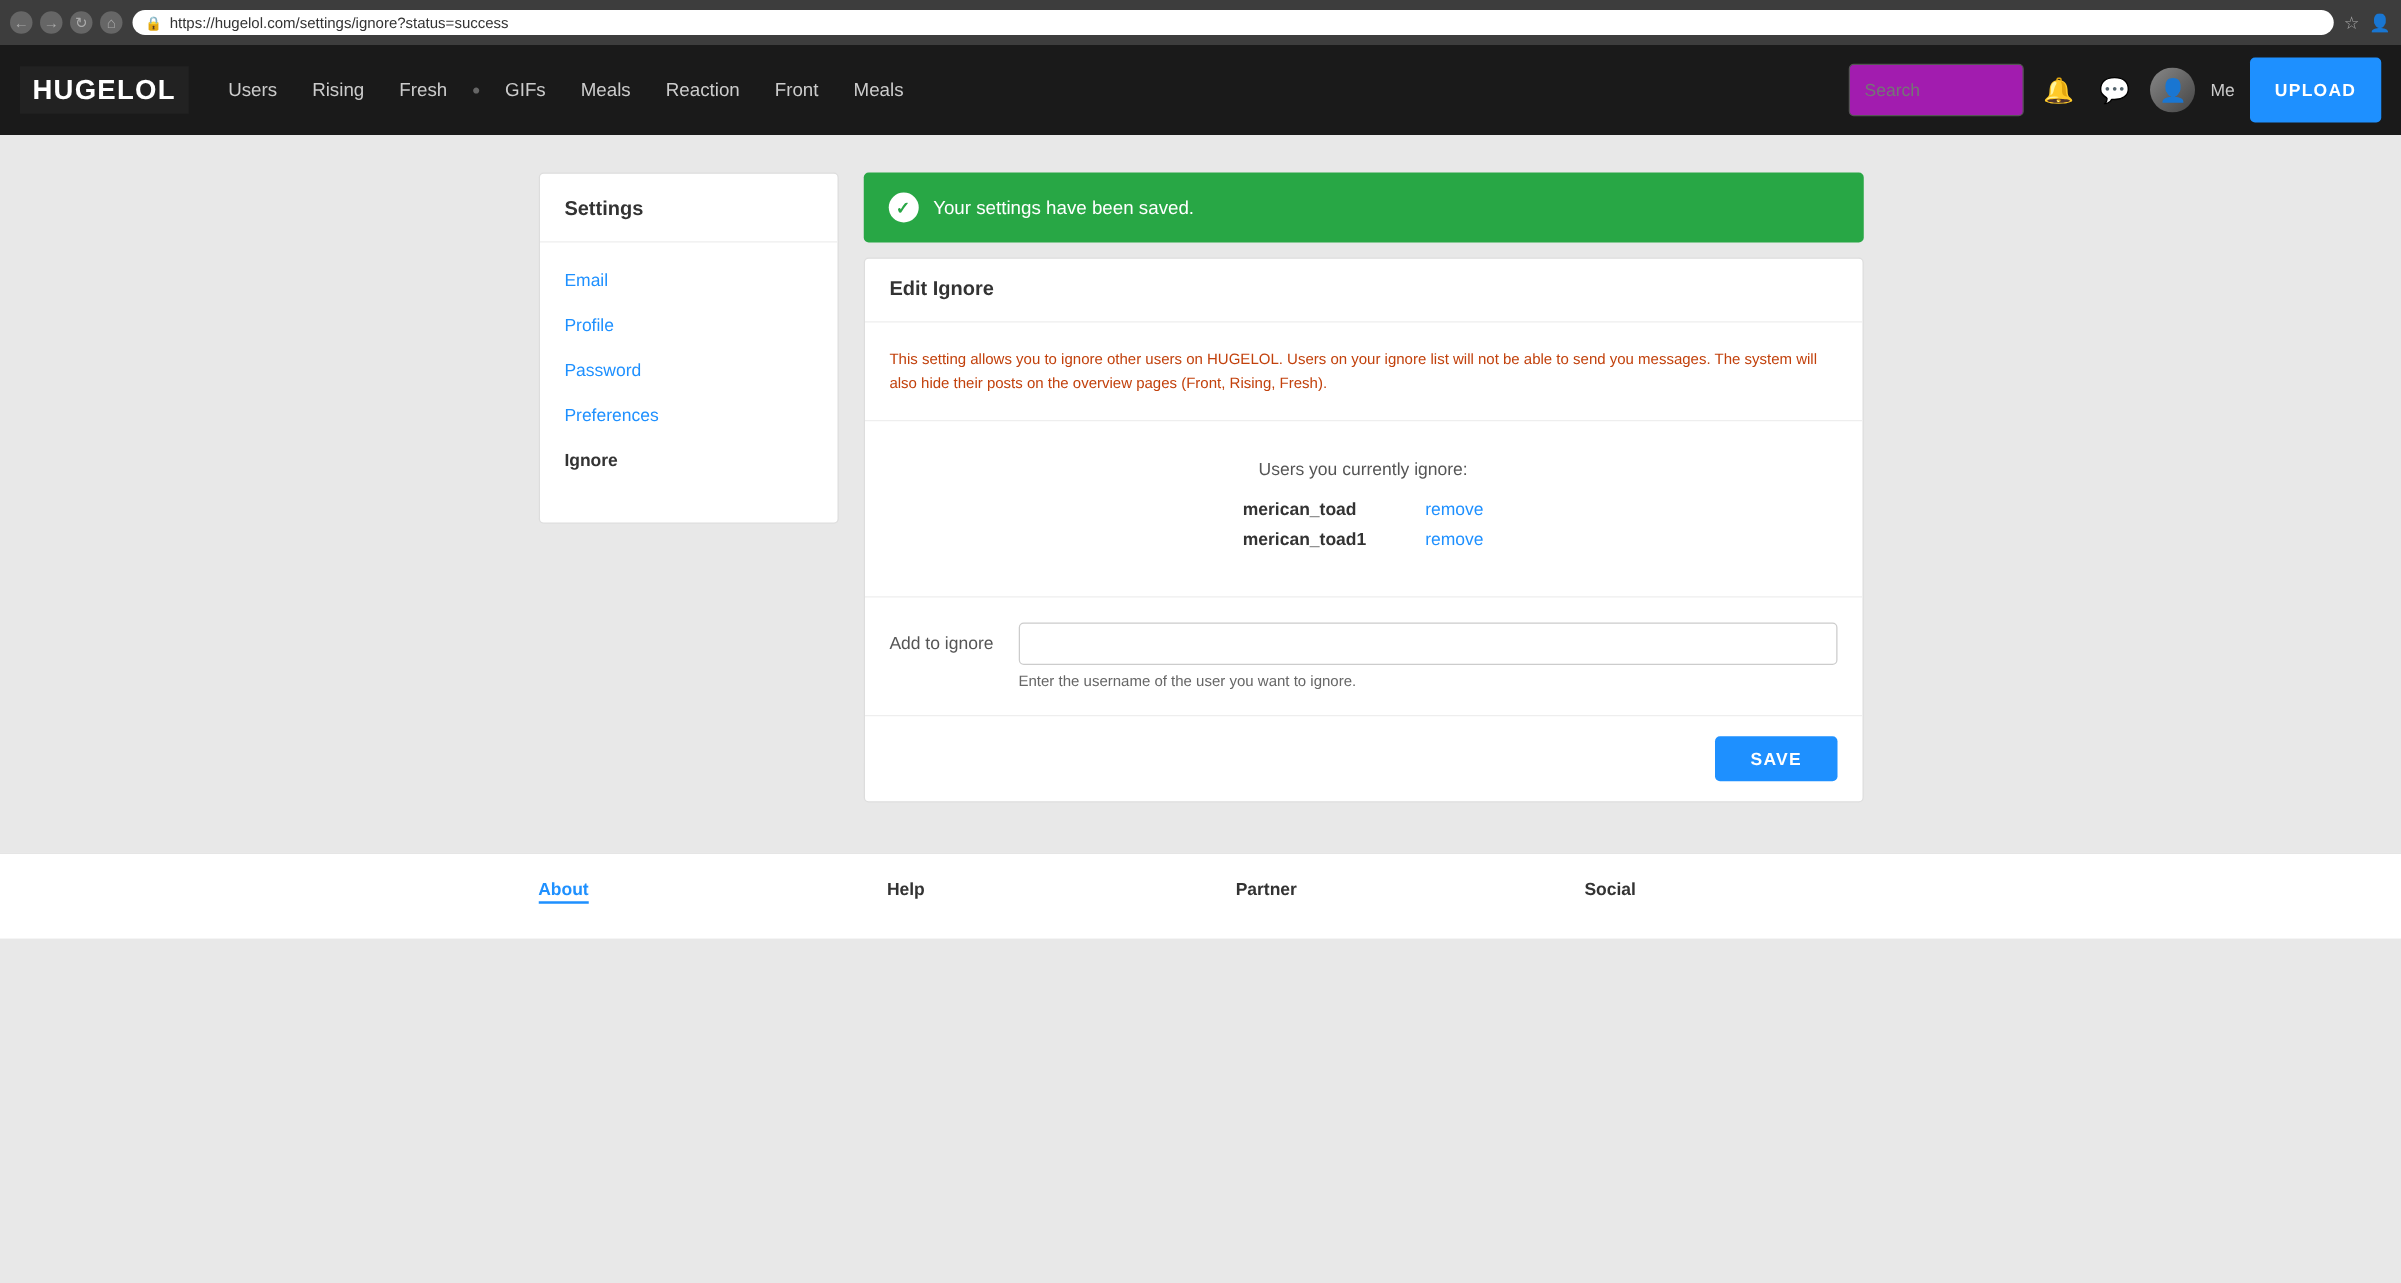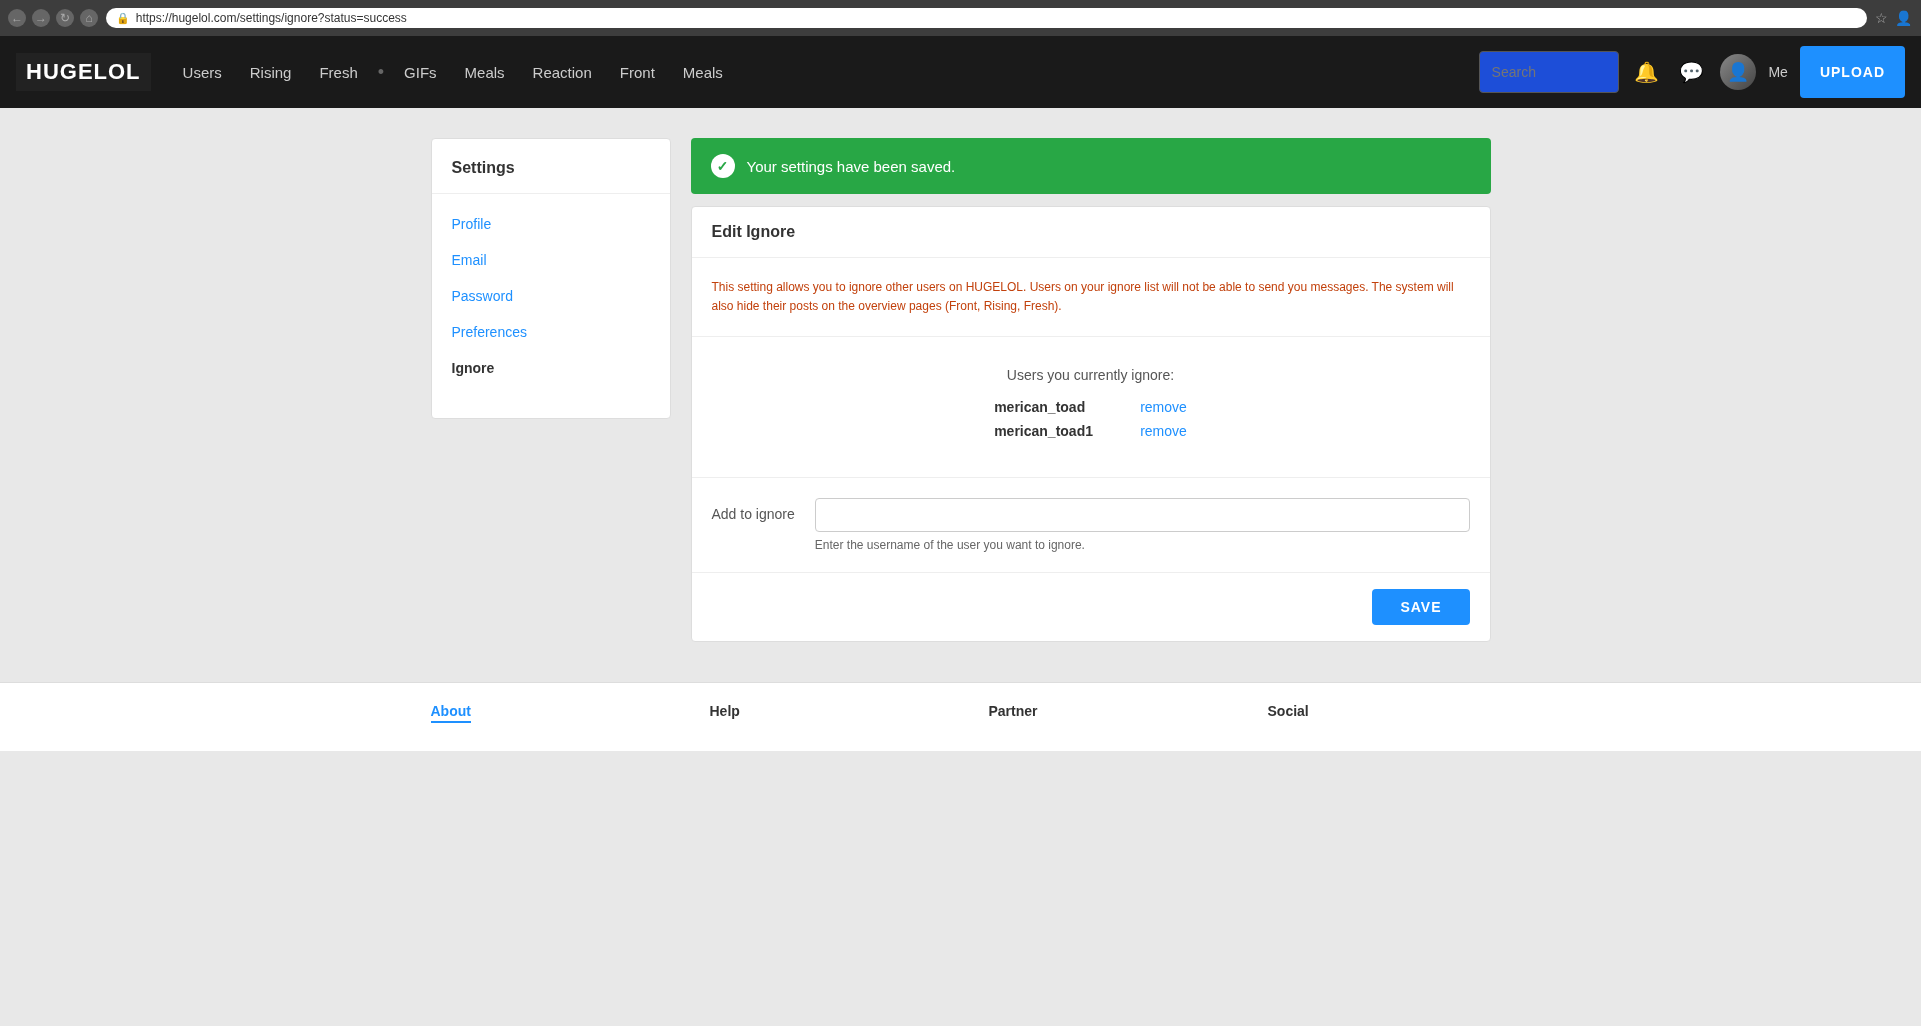--- a/index.html
+++ b/index.html
@@ -44,21 +44,21 @@
       letter-spacing: 1px;
     }
     .nav-links { display: flex; align-items: center; gap: 4px; flex: 1; }
     .nav-link {
       color: #ccc; text-decoration: none; padding: 8px 12px;
       font-size: 15px; cursor: pointer;
     }
     .nav-dot { color: #666; font-size: 18px; margin: 0 4px; }
     .nav-right { display: flex; align-items: center; gap: 12px; }
     .search-box {
-      background: #1d4ed8; border: 1px solid #555; border-radius: 4px;
+      background: #a21caf; border: 1px solid #555; border-radius: 4px;
       padding: 12px 12px; color: #ccc; font-size: 14px; width: 140px;
     }
     .nav-icon-btn {
       background: none; border: none; color: #ccc; font-size: 20px; cursor: pointer; padding: 4px;
     }
     .avatar-circle {
       width: 36px; height: 36px; border-radius: 50%; background: #555;
       display: flex; align-items: center; justify-content: center; color: white; font-size: 14px;
       overflow: hidden;
     }
@@ -225,22 +225,22 @@
     <span class="me-label">Me</span>
     <button class="upload-btn">UPLOAD</button>
   </div>
 </nav>
 
 <div class="page-content">
 
   <aside class="sidebar">
     <div class="sidebar-title">Settings</div>
     <nav class="sidebar-menu">
+      <a class="sidebar-item">Email</a>
       <a class="sidebar-item">Profile</a>
-      <a class="sidebar-item">Email</a>
       <a class="sidebar-item">Password</a>
       <a class="sidebar-item">Preferences</a>
       <a class="sidebar-item active">Ignore</a>
     </nav>
   </aside>
 
   <main class="main-area">
 
     <div class="success-banner">
       <div class="success-icon">✓</div>

